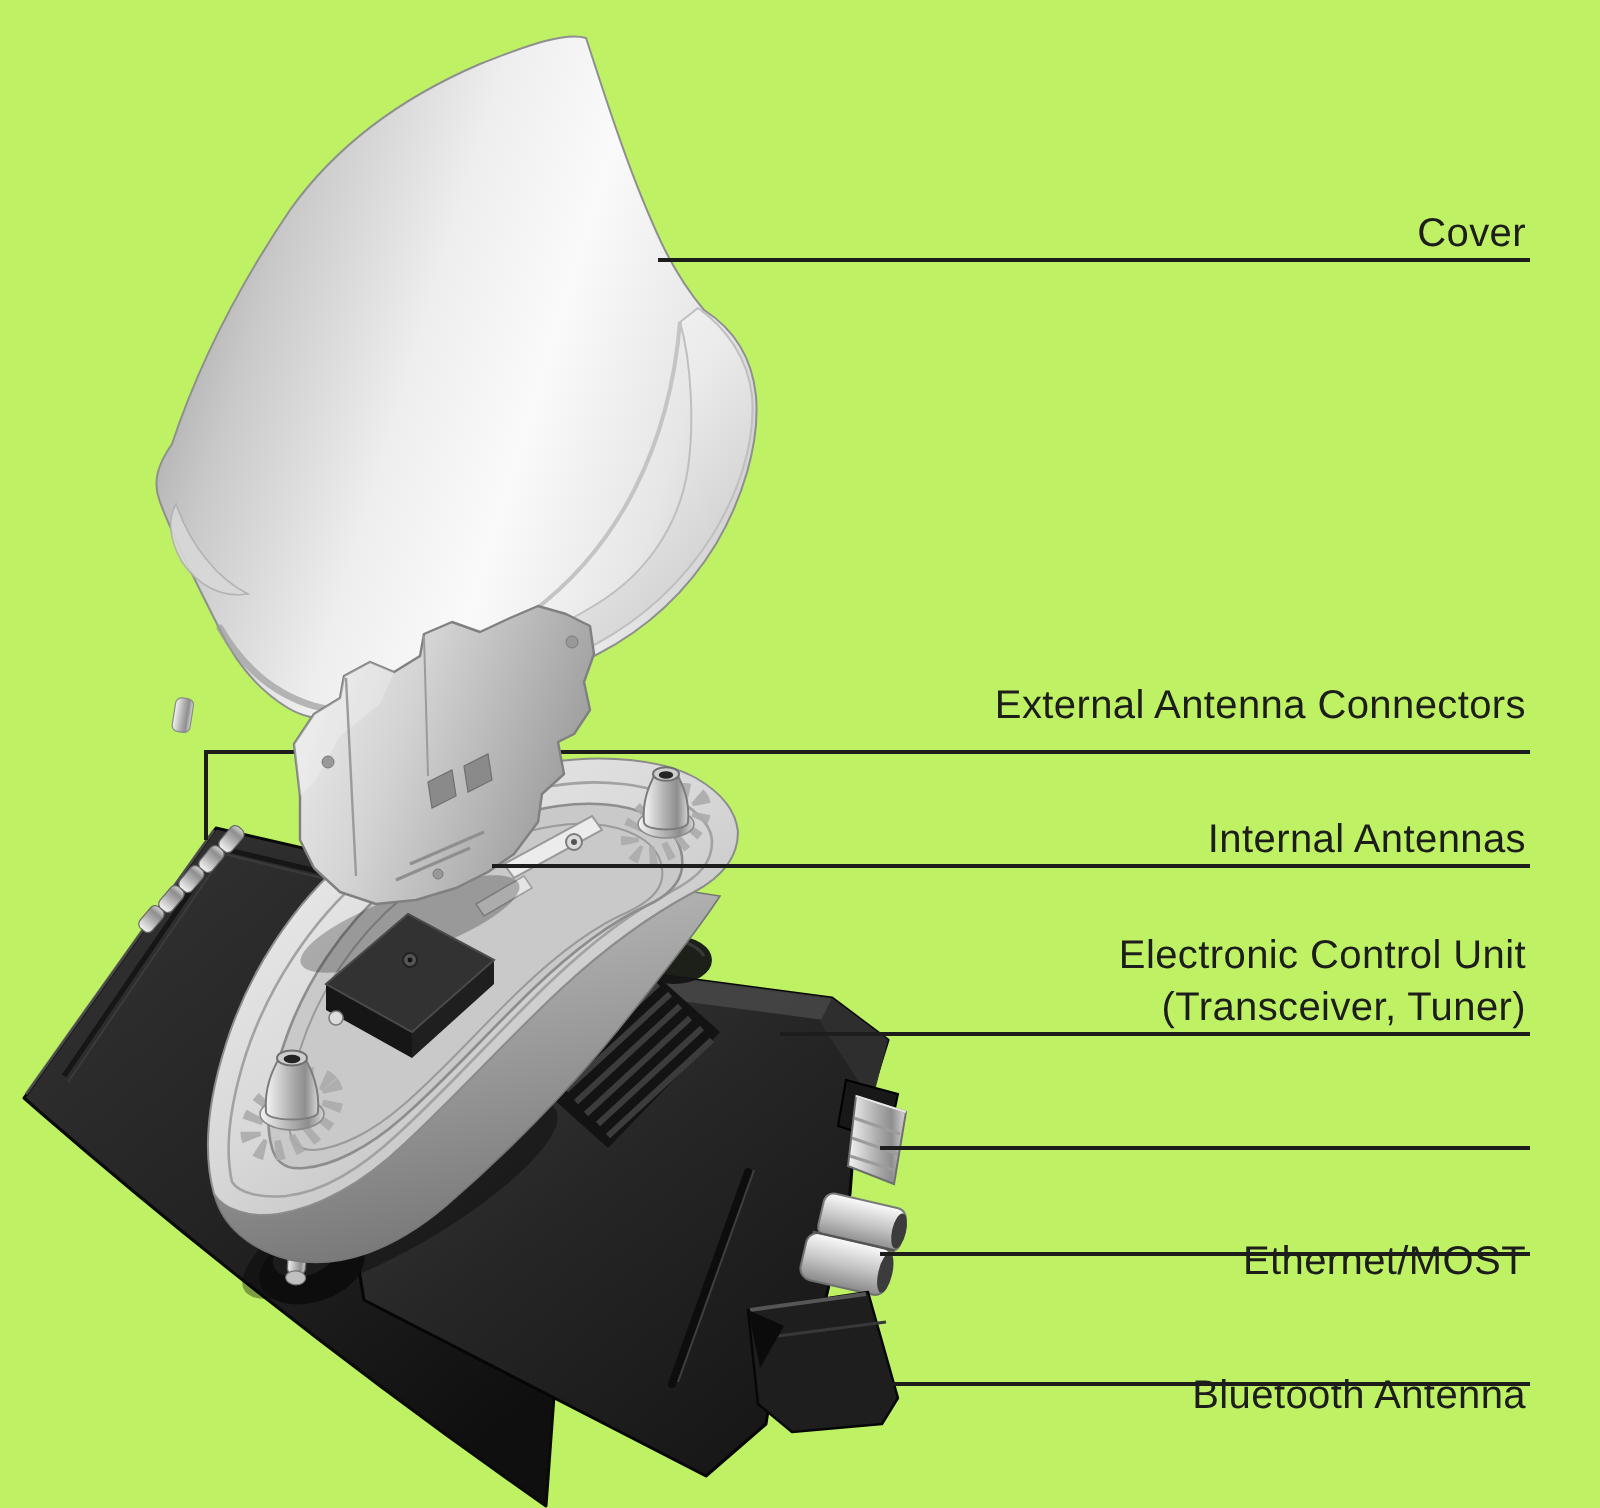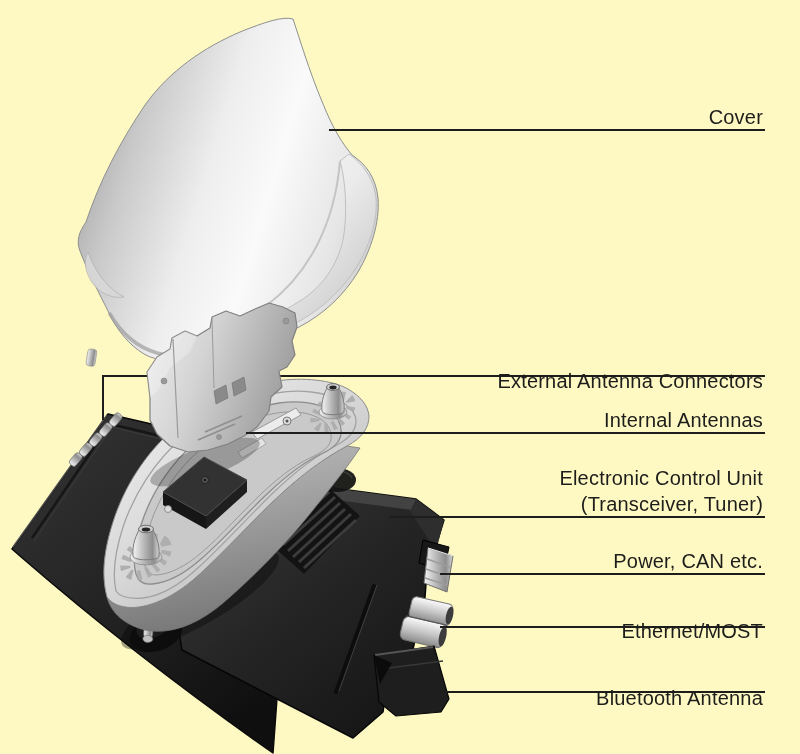--- a/index.html
+++ b/index.html
@@ -1,35 +1,35 @@
 <!DOCTYPE html>
 <html><head>
 <meta charset="utf-8">
 <style>
   html,body{margin:0;padding:0;background:#fff;}
   .stage{
     position:relative;
     width:800px;height:754px;
-    background:#fef9c3;
+    background:#bef264;
     overflow:hidden;
     font-family:"Liberation Sans",sans-serif;
     text-decoration:underline;
   }
   .stage svg{position:absolute;left:0;top:0;}
   .lbl{
     position:absolute;
     right:37px;
     color:#1d1d1b;
     font:400 20px/26px "Liberation Sans",sans-serif;
     letter-spacing:.2px;
     text-align:right;
     white-space:nowrap;
   }
   #lbl-cover{top:104px}
-  #lbl-external{top:368px}
+  #lbl-external{top:340px}
   #lbl-internal{top:407px}
   #lbl-ecu{top:465px}
   #lbl-power{top:548px}
   #lbl-ethernet{top:618px}
   #lbl-bluetooth{top:685px}
 </style>
 </head>
 <body>
 
 <div class="stage">
@@ -246,17 +246,16 @@
   </g>
 </svg>
 
 <div class="lbl" id="lbl-cover">Cover</div>
 <div class="lbl" id="lbl-external">External Antenna Connectors</div>
 <div class="lbl" id="lbl-ecu">
   <span>Electronic Control Unit</span><br>
   <span>(Transceiver, Tuner)</span>
 </div>
 <div class="lbl" id="lbl-internal">Internal Antennas</div>
-<div class="lbl" id="lbl-power">Power, CAN etc.</div>
 <div class="lbl" id="lbl-ethernet">Ethernet/MOST</div>
 <div class="lbl" id="lbl-bluetooth">Bluetooth Antenna</div>
 
 </div>
 
 </body></html>

